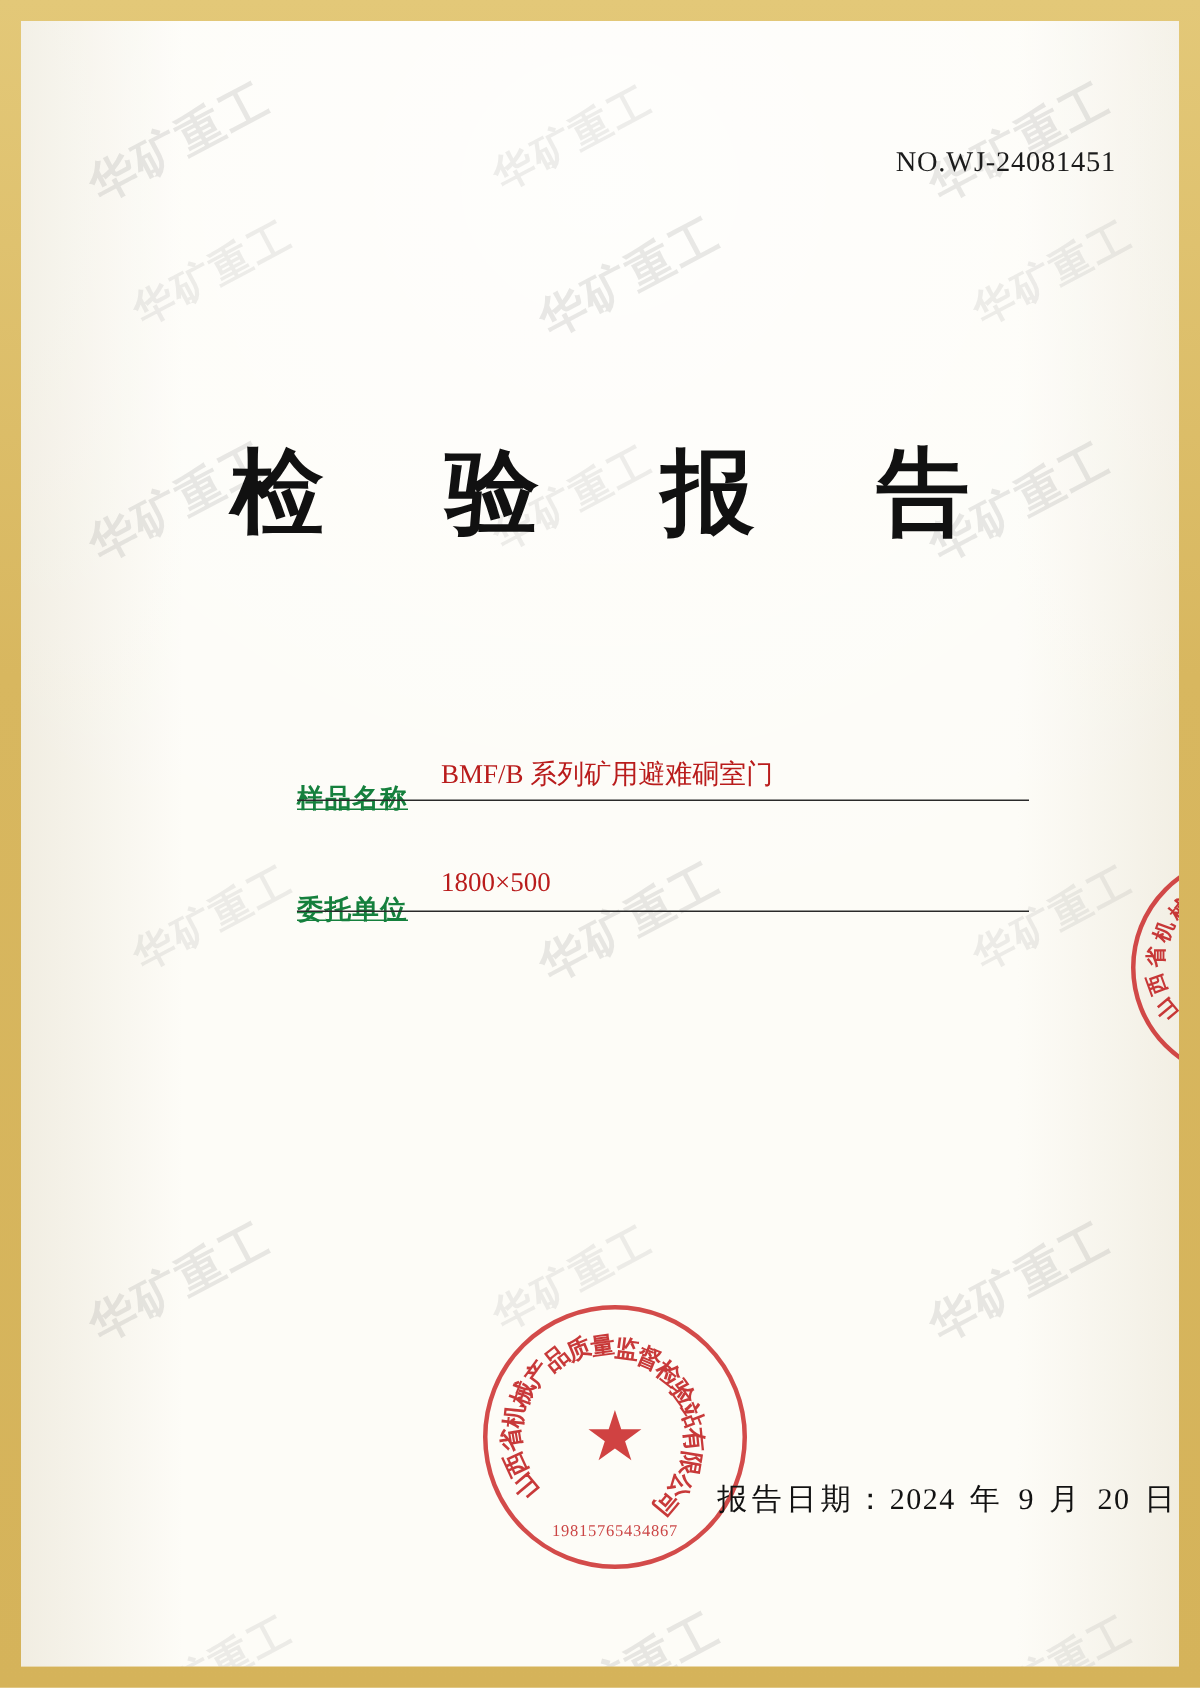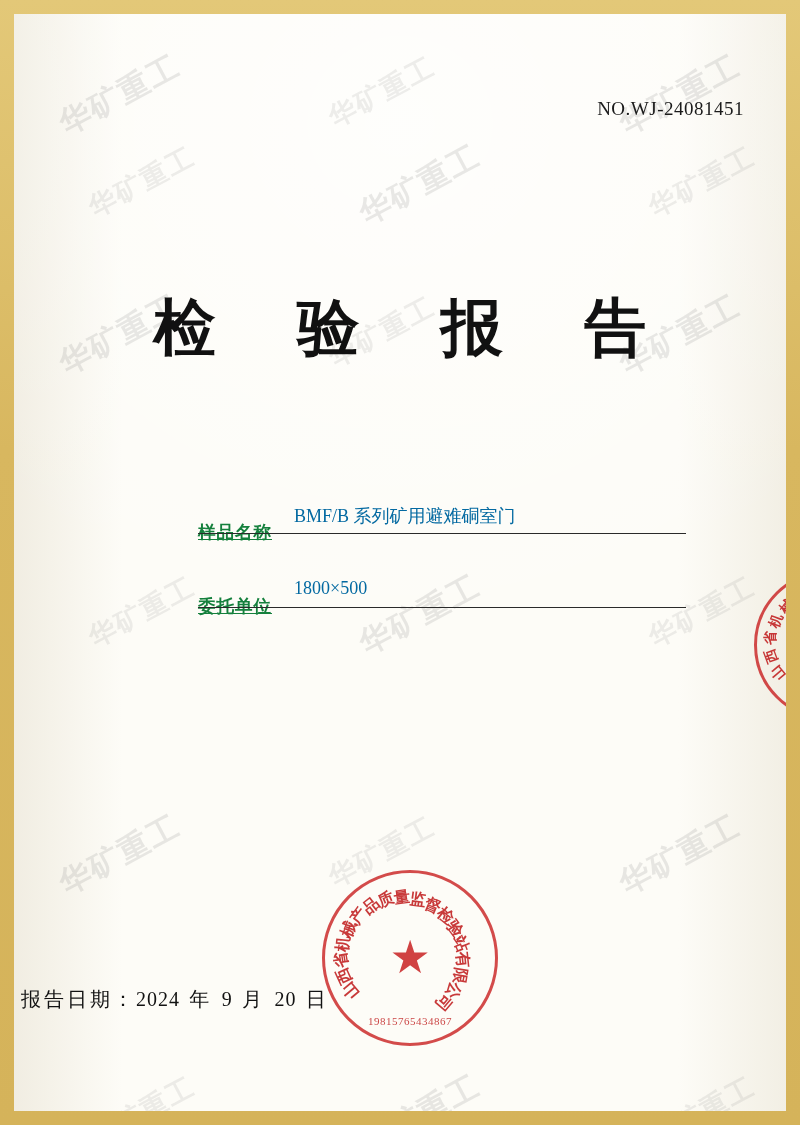--- a/index.html
+++ b/index.html
@@ -111,21 +111,21 @@
     font-size: 17.5px;
     letter-spacing: 1px;
     color: #15803d;
     text-decoration: underline;
   }
   .field-value {
     position: absolute;
     left: 96px;
     top: 4px;
     font-size: 18px;
-    color: #0369a1;
+    color: #b91c1c;
     white-space: nowrap;
     font-family: "Liberation Serif", serif;
   }
   .field-rule {
     position: absolute;
     left: 0;
     right: 0;
     top: 33px;
     border-bottom: 1.3px solid #2a2a2a;
   }
@@ -140,21 +140,21 @@
     font-size: 24px;
     letter-spacing: 5px;
     color: #121212;
     padding-left: 5px;
   }
   .date-line {
     position: absolute;
     top: 972px;
     left: 0;
     right: 0;
-    text-align: left;
+    text-align: right;
     font-family: "DejaVu Sans", sans-serif;
     font-size: 20px;
     letter-spacing: 3px;
     color: #121212;
     padding-left: 7px;
   }
   .date-line .num {
     font-family: "Liberation Serif", serif;
     letter-spacing: 1px;
   }

